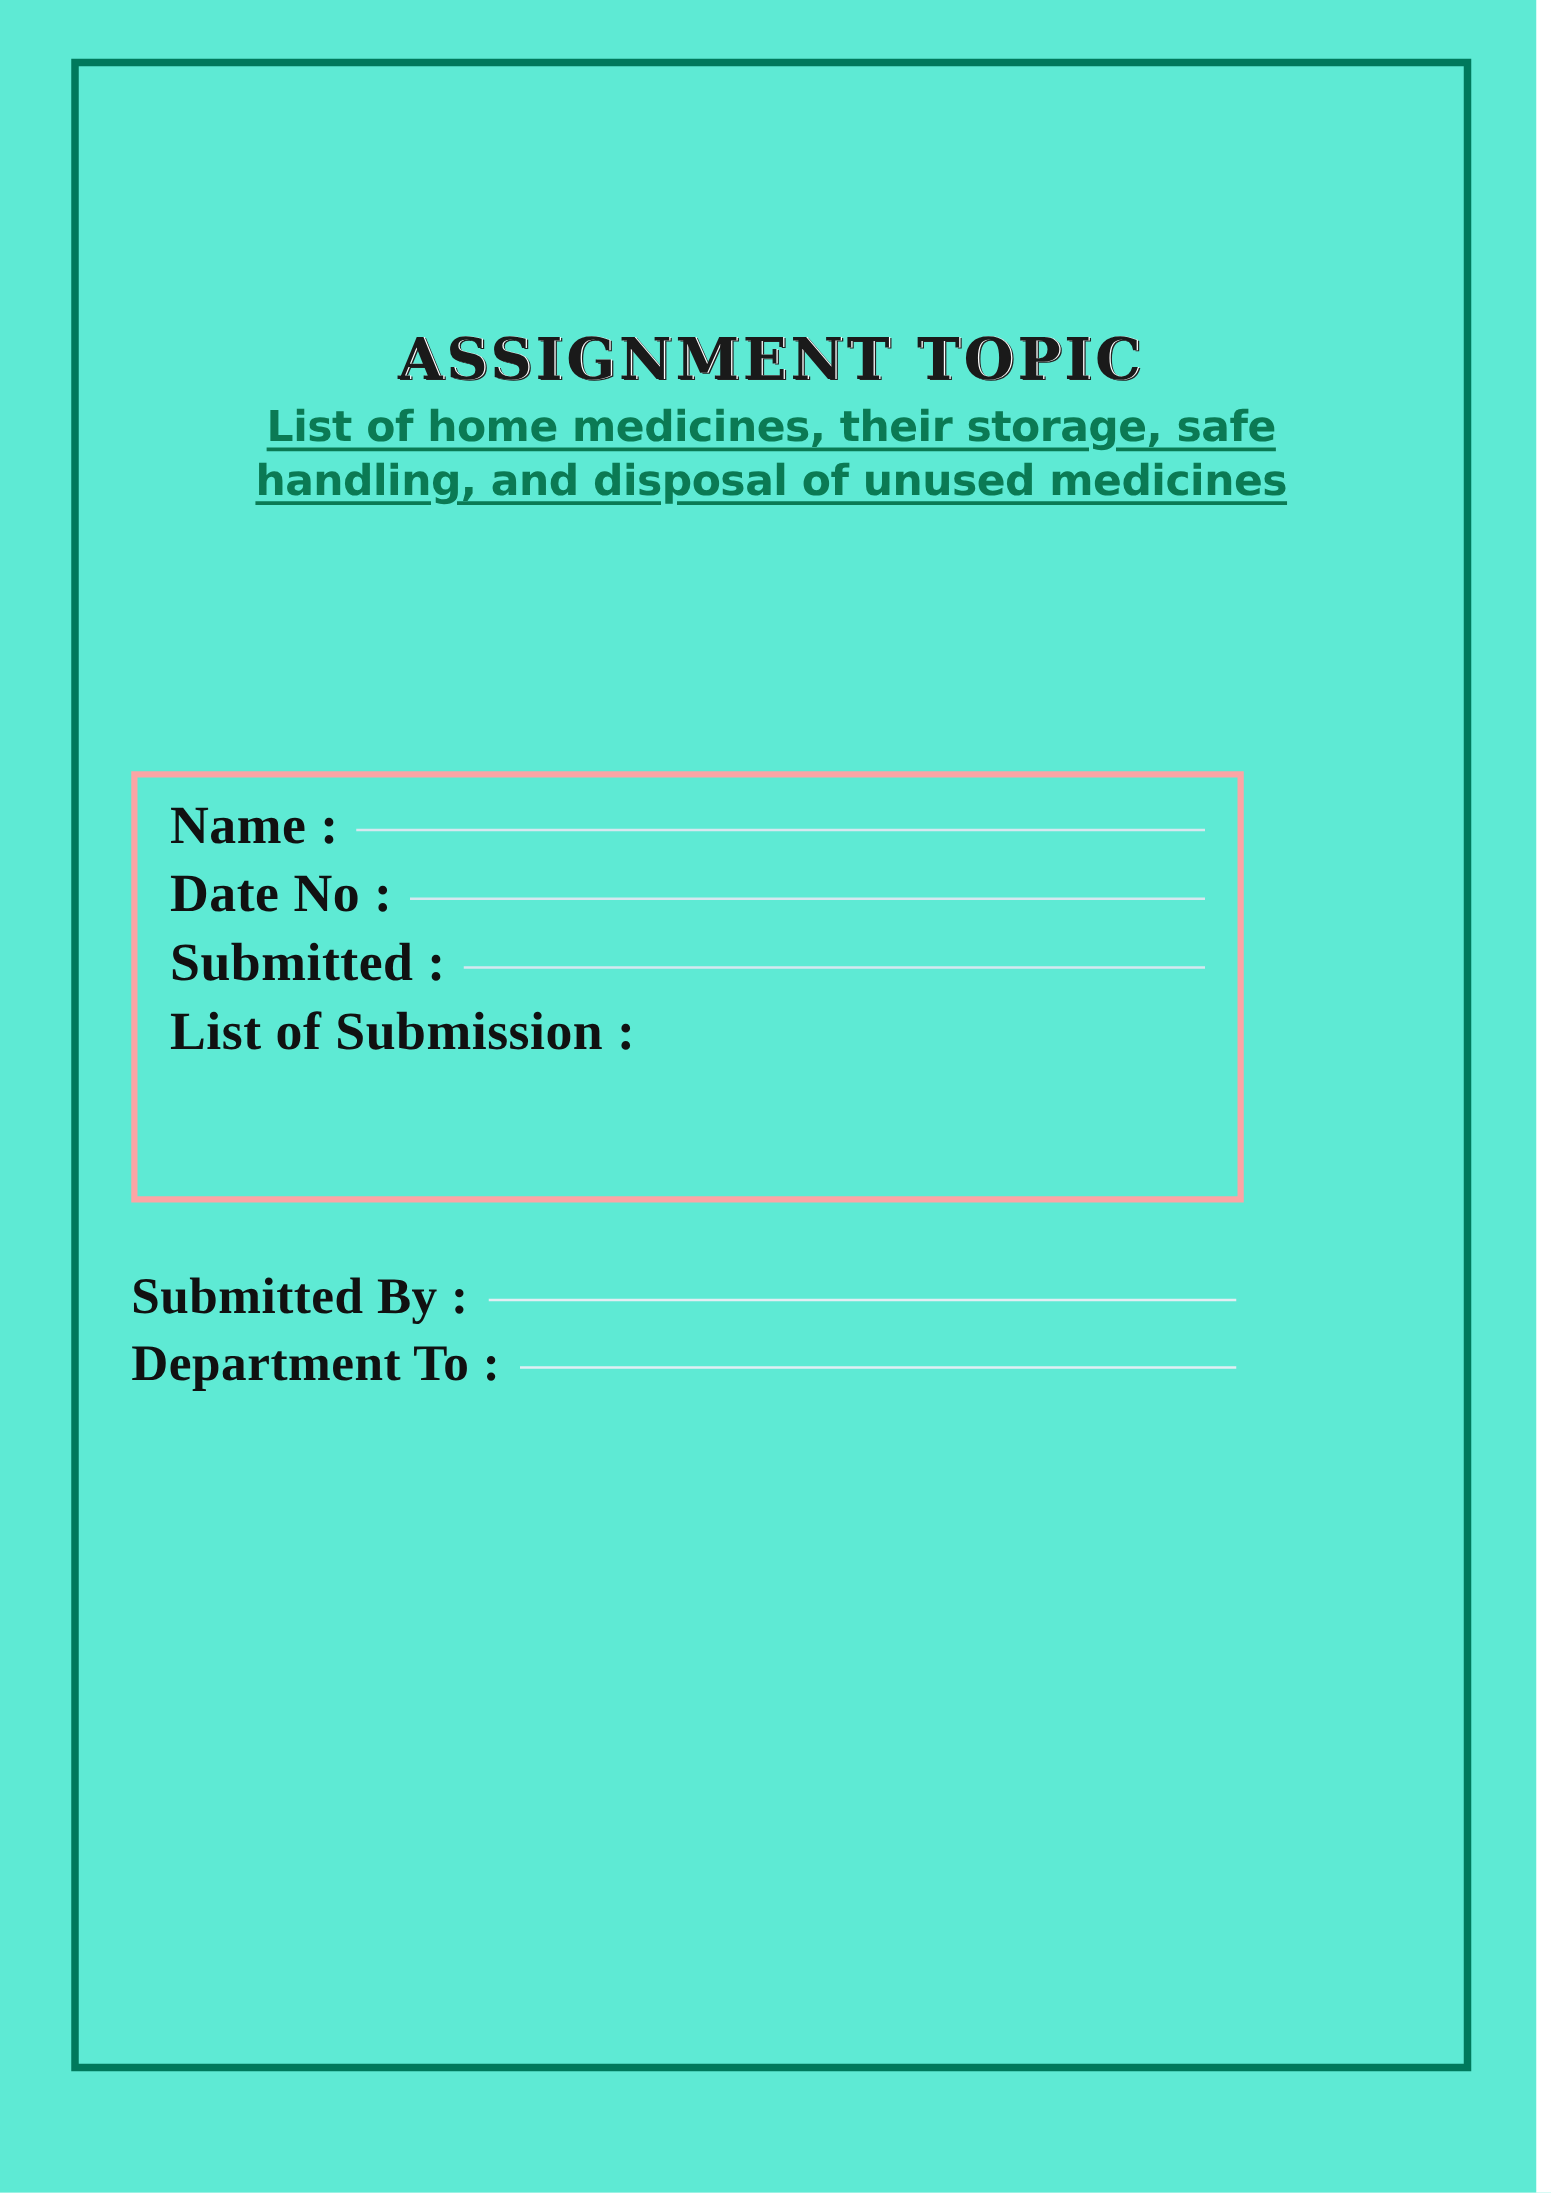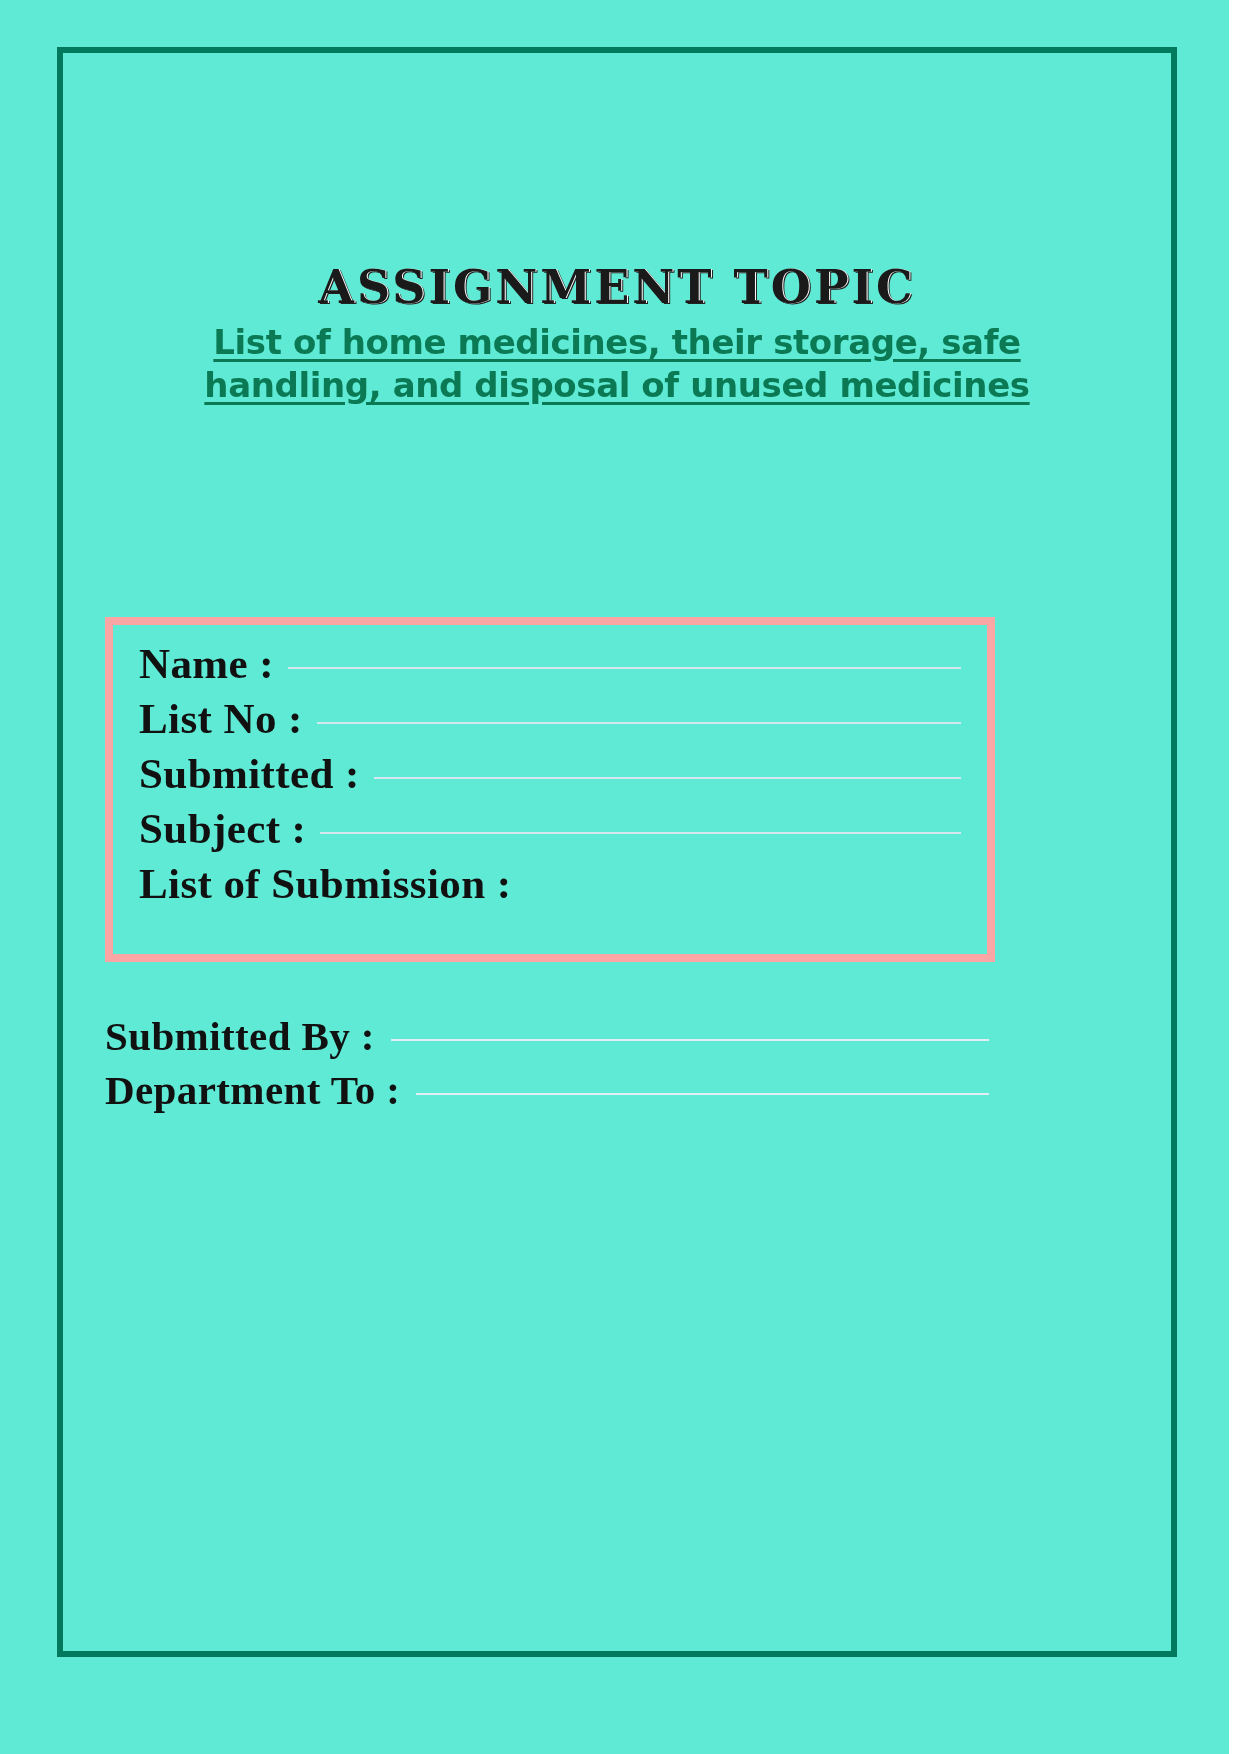--- a/index.html
+++ b/index.html
@@ -79,21 +79,21 @@
     letter-spacing: -0.4px;
   }
 
   
   .details-box {
     position: absolute;
     left: 48px;
     top: 570px;
     width: 890px;
     height: 345px;
-    border: 8px solid #fca5a5;
+    border: 5px solid #fca5a5;
     box-sizing: border-box;
     padding: 14px 26px 0 26px;
   }
 
   .field-row {
     display: flex;
     align-items: baseline;
     white-space: nowrap;
     margin-bottom: 6px;
   }
@@ -159,33 +159,29 @@
     </div>
 
     <div class="details-box">
 
       <div class="field-row">
         <span class="field-label">Name :</span>
         <span class="field-line"></span>
       </div>
 
       <div class="field-row">
-        <span class="field-label">List No :</span>
+        <span class="field-label">Date No :</span>
         <span class="field-line"></span>
       </div>
 
       <div class="field-row">
         <span class="field-label">Submitted :</span>
         <span class="field-line"></span>
       </div>
 
-      <div class="field-row">
-        <span class="field-label">Subject :</span>
-        <span class="field-line"></span>
-      </div>
 
       <div class="field-row">
         <span class="field-label">List of Submission :</span>
       </div>
 
     </div>
 
     <div class="submitted-block">
 
       <div class="submitted-row">

